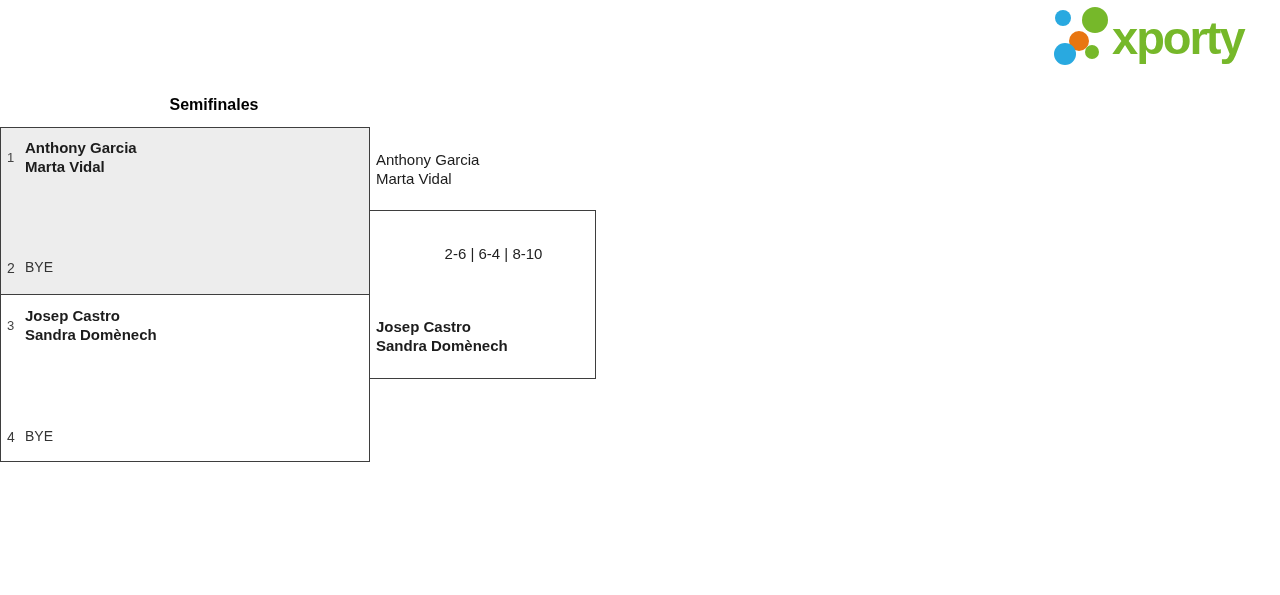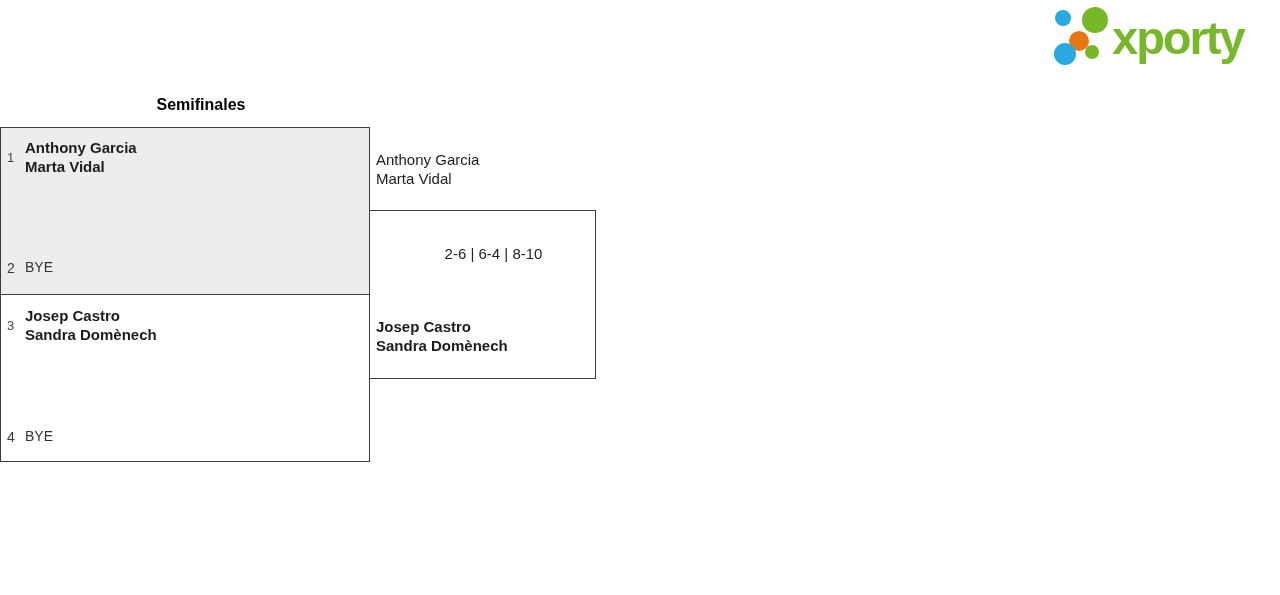--- a/index.html
+++ b/index.html
@@ -9,21 +9,21 @@
   
   .page-title { position:absolute; left:2px; top:0px; color:#000; font-size:25px; font-weight:600; line-height:34px; letter-spacing:0.2px; }
 
   
   .logo { position:absolute; left:1046px; top:3px; display:flex; align-items:flex-end; text-decoration:none; cursor:pointer; }
   .logo svg { width:64px; height:66px; display:block; }
   .wordmark { font-size:47px; font-weight:800; color:#76b82a; line-height:62px; letter-spacing:-2px; margin-left:2px; margin-top:1px; }
 
   
   .round-label { position:absolute; top:96px; font-size:16px; font-weight:600; color:#000; text-align:center; }
-  .round-label.semis { left:4px; width:370px;padding-left:12px; }
+  .round-label.semis { left:17px; width:370px;padding-left:12px; }
   .round-label.final { left:370px; width:226px; }
 
   
   .match { position:absolute; border:1px solid #3e3e3e; box-sizing:border-box; background:#fff; cursor:pointer; }
   .match.highlighted { background:#ededed; }
   .match.sf1 { left:0; top:127px; width:370px; height:168px; }
   .match.sf2 { left:0; top:294px; width:370px; height:168px; }
   .match.finalbox { left:369px; top:210px; width:227px; height:169px; }
 
   

